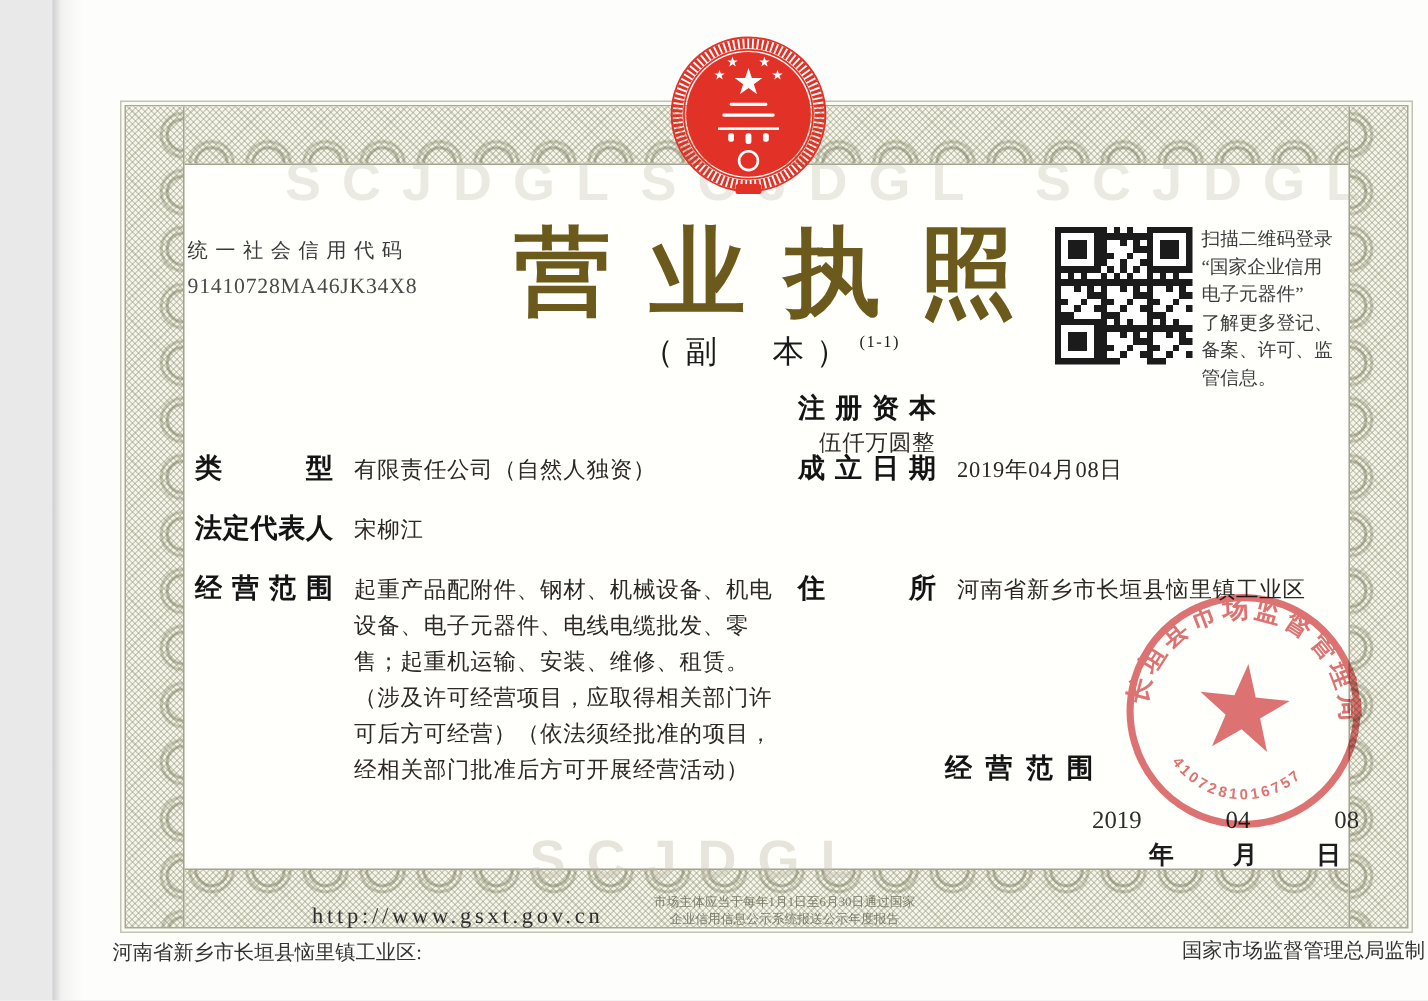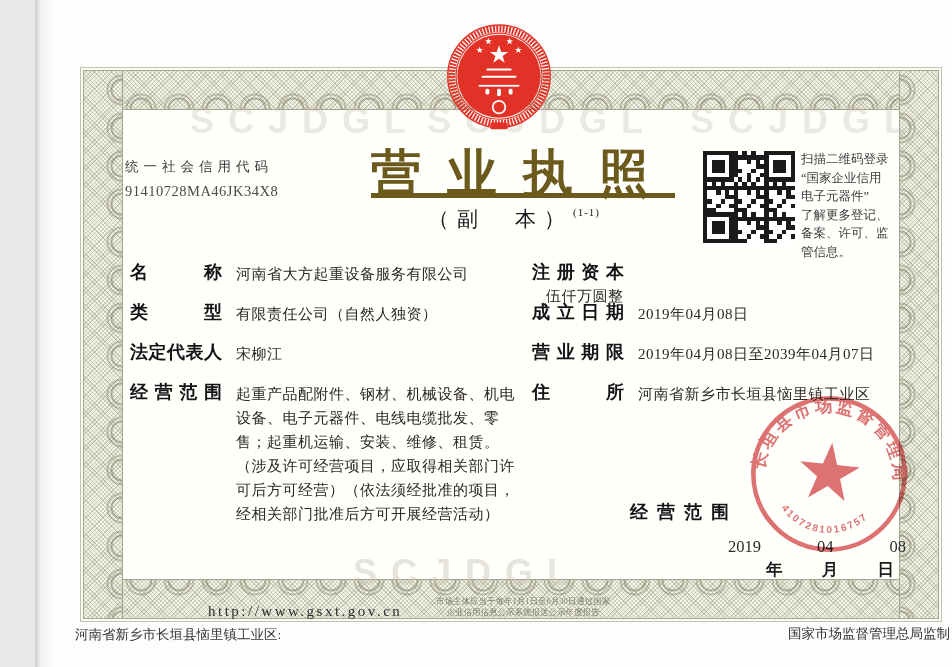--- a/index.html
+++ b/index.html
@@ -61,22 +61,22 @@
   .wm{
     position:absolute;font-weight:bold;font-size:36px;letter-spacing:14px;
     color:rgba(186,182,164,.30);font-family:"Liberation Sans",sans-serif;user-select:none;
   }
   
   .credit-block{position:absolute;left:90px;top:158px;}
   .credit-label{font-size:13.5px;letter-spacing:5px;color:#3a3a3a;font-weight:500;}
   .credit-code{margin-top:7px;font-family:"Liberation Serif",serif;font-size:14.5px;color:#4a4a4a;letter-spacing:.5px;}
   .title-block{position:absolute;left:255px;top:146px;width:440px;text-align:center;}
   .doc-title{
-    font-size:50px;font-weight:bold;color:var(--title-gold);
-    letter-spacing:26px;padding-left:26px;line-height:1.1;text-decoration:underline;
+    font-size:64px;font-weight:bold;color:var(--title-gold);
+    letter-spacing:26px;padding-left:26px;line-height:1.1;
   }
   .doc-subtitle{margin-top:4px;font-size:21px;color:#191919;letter-spacing:8px;padding-left:8px;font-family:"Liberation Serif",serif;}
   .doc-subtitle sup{font-size:11px;letter-spacing:1px;position:relative;top:-2px;}
   
   .qr-box{position:absolute;left:668px;top:151px;width:92px;height:92px;background:#fff;}
   .qr-box svg{width:92px;height:92px;shape-rendering:crispEdges;}
   .qr-caption{position:absolute;left:766px;top:150px;width:110px;font-family:"Liberation Serif",serif;font-size:12.5px;line-height:18.5px;color:#3c3c3c;}
   
   .field-row{position:absolute;display:flex;align-items:flex-start;}
   .flabel{
@@ -406,48 +406,40 @@
   </div>
   <div class="qr-caption">
     <div>扫描二维码登录</div>
     <div>“国家企业信用</div>
     <div>电子元器件”</div>
     <div>了解更多登记、</div>
     <div>备案、许可、监</div>
     <div>管信息。</div>
   </div>
 
-  <div class="field-row" style="left:95px;top:262px;width:395px;">
-    <span class="flabel">名称</span>
-    <span class="fvalue">河南省大方起重设备服务有限公司</span>
-  </div>
   <div class="field-row" style="left:95px;top:302px;width:395px;">
     <span class="flabel">类型</span>
     <span class="fvalue">有限责任公司（自然人独资）</span>
   </div>
   <div class="field-row" style="left:95px;top:342px;width:395px;">
     <span class="flabel">法定代表人</span>
     <span class="fvalue">宋柳江</span>
   </div>
   <div class="field-row" style="left:95px;top:382px;width:400px;">
     <span class="flabel">经营范围</span>
     <span class="fvalue" style="width:296px;">起重产品配附件、钢材、机械设备、机电设备、电子元器件、电线电缆批发、零售；起重机运输、安装、维修、租赁。（涉及许可经营项目，应取得相关部门许可后方可经营）（依法须经批准的项目，经相关部门批准后方可开展经营活动）</span>
   </div>
 
   <div class="field-row" style="left:497px;top:262px;width:395px;flex-direction:column;">
     <span class="flabel">注册资本</span>
     <span class="fvalue">伍仟万圆整</span>
   </div>
   <div class="field-row" style="left:497px;top:302px;width:395px;">
     <span class="flabel">成立日期</span>
     <span class="fvalue">2019年04月08日</span>
-  </div>
-  <div class="field-row" style="left:497px;top:342px;width:395px;">
-    <span class="flabel">营业期限</span>
-    <span class="fvalue">2019年04月08日至2039年04月07日</span>
   </div>
   <div class="field-row" style="left:497px;top:382px;width:395px;">
     <span class="flabel">住所</span>
     <span class="fvalue" style="width:296px;">河南省新乡市长垣县恼里镇工业区</span>
   </div>
 
   <div class="registrar">经营范围</div>
   <div class="date-nums">
     <span>2019</span>
     <span>04</span>

